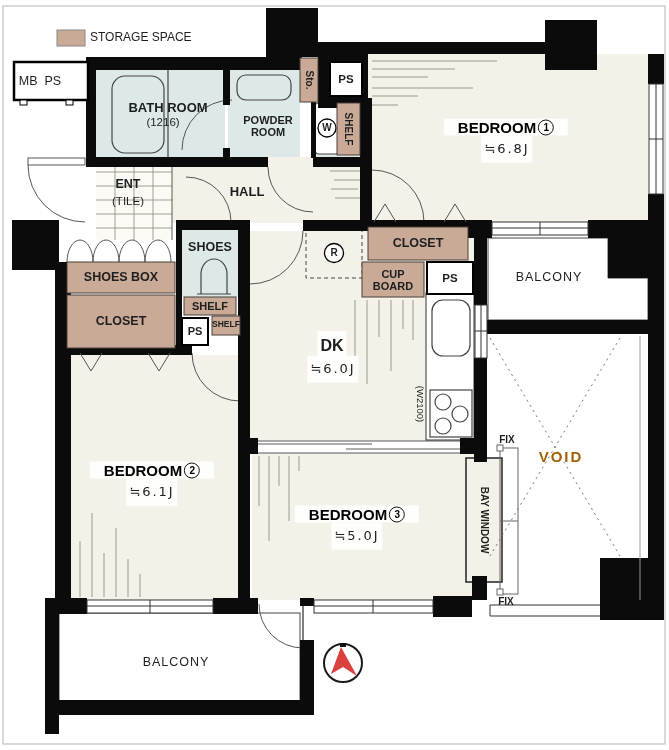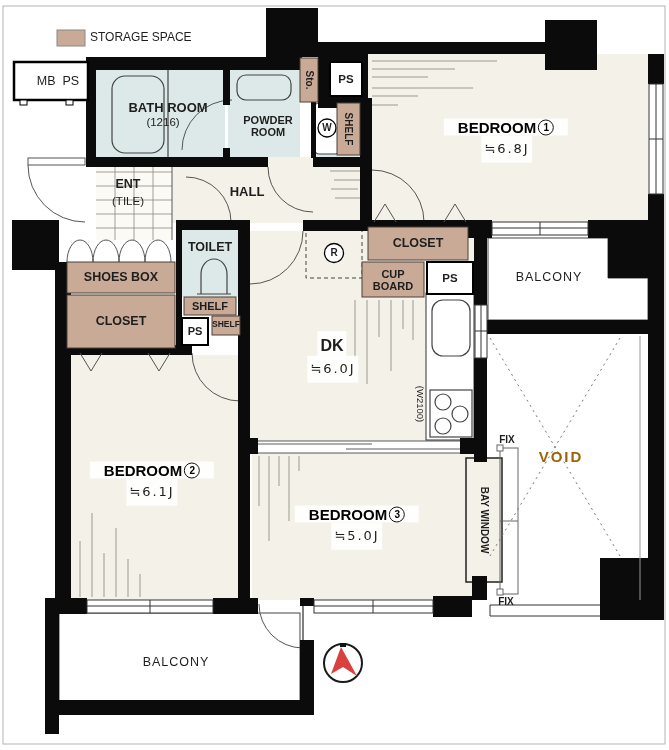--- a/index.html
+++ b/index.html
@@ -243,41 +243,41 @@
   <g>
     <circle cx="343" cy="663" r="19" fill="#fff" stroke="#1a1a1a" stroke-width="2"></circle>
     <rect x="340" y="643" width="6" height="4" fill="#111"></rect>
     <path d="M341,647 L357,676 L343,667 L331,674 Z" fill="#d9403e"></path>
   </g>
 
   <rect x="3" y="6" width="662" height="738" fill="none" stroke="#b3b3b3" stroke-width="1"></rect>
 </svg>
 
   <div class="lbl tl" style="left:90px;top:38px;font-size:12px;">STORAGE SPACE</div>
-  <div class="lbl" style="left:58px;top:81px;font-size:12.5px;">MB&nbsp;&nbsp;PS</div>
+  <div class="lbl" style="left:40px;top:81px;font-size:12.5px;">MB&nbsp;&nbsp;PS</div>
 
   <div class="lbl b" style="left:168px;top:108px;font-size:13px;">BATH ROOM</div>
   <div class="lbl" style="left:163px;top:122px;font-size:11.5px;">(1216)</div>
   <div class="lbl b prelines" style="left:268px;top:126px;font-size:11px;">POWDER
 ROOM</div>
   <div class="lbl rot b" style="left:309px;top:80px;font-size:10px;">Sto.</div>
   <div class="lbl b" style="left:346px;top:79px;font-size:11.5px;">PS</div>
   <div class="lbl rot b" style="left:348px;top:129px;font-size:10px;">SHELF</div>
   <div class="lbl b" style="left:327px;top:128px;font-size:10px;">W</div>
 
   <div class="room-name" style="position:absolute;left:506px;top:127px;transform:translate(-50%,-50%);font-size:15px;">
     <span>BEDROOM</span>
       <span class="num">1</span>
   </div>
   <div class="lbl size chip" style="left:507px;top:149px;">≒6.8J</div>
 
   <div class="lbl b" style="left:247px;top:192px;font-size:13px;">HALL</div>
   <div class="lbl b" style="left:128px;top:184px;font-size:12.5px;">ENT</div>
   <div class="lbl" style="left:128px;top:201px;font-size:11.5px;">(TILE)</div>
-  <div class="lbl b" style="left:210px;top:247px;font-size:12.5px;">TOILET</div>
+  <div class="lbl b" style="left:210px;top:247px;font-size:12.5px;">SHOES</div>
   <div class="lbl b" style="left:210px;top:306px;font-size:11px;">SHELF</div>
   <div class="lbl b" style="left:195px;top:331px;font-size:11px;">PS</div>
   <div class="lbl b" style="left:226px;top:325px;font-size:8.5px;">SHELF</div>
   <div class="lbl b" style="left:121px;top:277px;font-size:12.5px;">SHOES BOX</div>
   <div class="lbl b" style="left:121px;top:321px;font-size:12.5px;">CLOSET</div>
   <div class="lbl b" style="left:418px;top:243px;font-size:12.5px;">CLOSET</div>
   <div class="lbl b prelines" style="left:393px;top:280px;font-size:11px;">CUP
 BOARD</div>
   <div class="lbl b" style="left:450px;top:278px;font-size:11.5px;">PS</div>
   <div class="lbl b" style="left:334px;top:253px;font-size:10px;">R</div>

